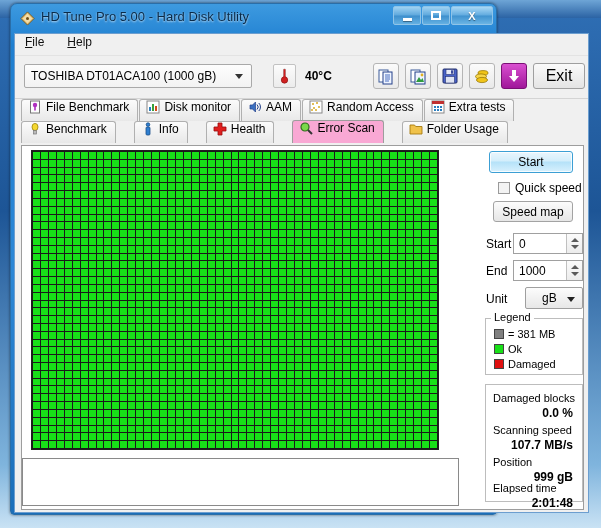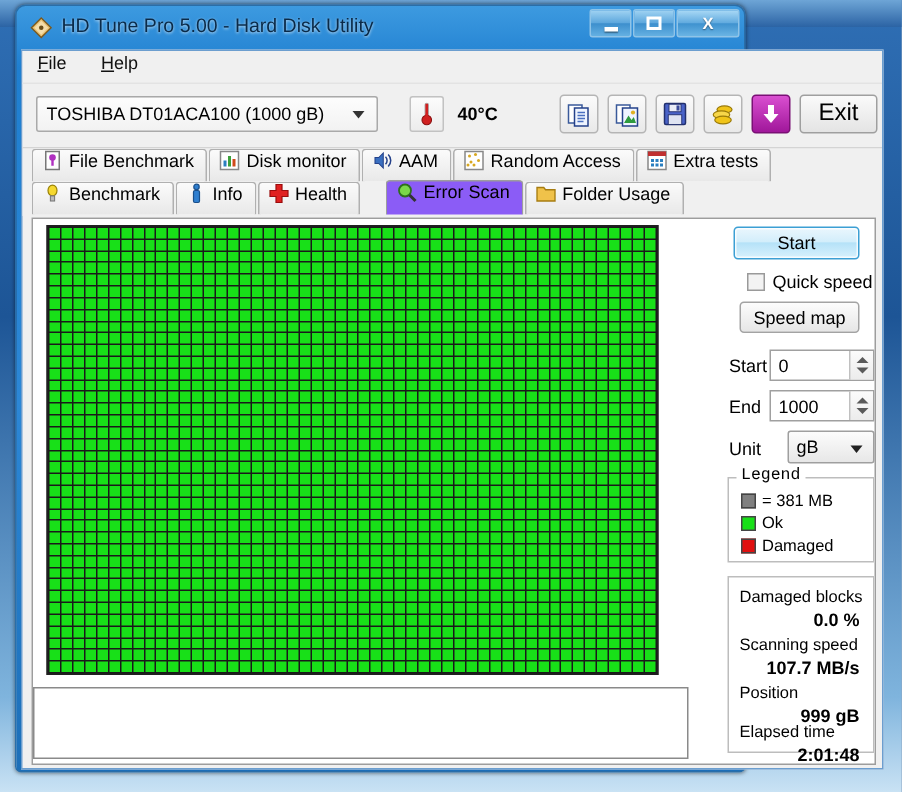--- a/index.html
+++ b/index.html
@@ -108,31 +108,31 @@
     position:absolute;left:518px;top:7px;width:52px;height:26px;
     background:linear-gradient(180deg,#fafafa,#e4e4e4);
     border:1px solid #9f9f9f;border-radius:3px;box-sizing:border-box;
     display:flex;align-items:center;justify-content:center;
     font-size:16px;color:#000;
   }
   
   #tabs{position:relative;height:45px;background:#f0f0f0;}
   .tabrow{position:absolute;left:6px;display:flex;height:22px;}
   .tabrow.r1{top:0;}
-  .tabrow.r2{top:22px;}
+  .tabrow.r2{top:22px;gap:17px;}
   .tab{
     height:22px;display:flex;gap:4px;
     padding:0 8px 0 6px;font-size:12px;color:#000;
     background:linear-gradient(180deg,#fbfbfb,#e8e8e8);
     border:1px solid #b0b0b0;border-bottom:none;
     border-radius:3px 3px 0 0;margin-right:1px;box-sizing:border-box;
   }
   .tab.active{
-    background:#8b5cf6;border-color:#9d9d9d;position:relative;z-index:5;
-    height:23px;margin-top:-1px;margin-left:16px;
+    background:#f9a8d4;border-color:#9d9d9d;position:relative;z-index:5;
+    height:23px;margin-top:-1px;
   }
   .tab .ti{width:14px;height:14px;display:inline-block;position:relative;flex:0 0 14px;}
   
   #content{
     position:absolute;left:6px;top:111px;width:563px;height:365px;
     background:#fff;border:1px solid #9d9d9d;box-sizing:border-box;
   }
   
   #blockmap{
     position:absolute;left:9px;top:4px;width:408px;height:300px;
@@ -191,34 +191,34 @@
     position:absolute;left:4px;width:0;height:0;
     border-left:4px solid transparent;border-right:4px solid transparent;
   }
   .spin .arrows i.up{top:4px;border-bottom:4px solid #5a5a5a;}
   .spin .arrows i.dn{bottom:4px;border-top:4px solid #5a5a5a;}
   #unit-row{position:absolute;left:0;top:139px;width:118px;height:22px;}
   #unit-select{
     position:absolute;left:60px;top:0;width:58px;height:22px;
     background:linear-gradient(180deg,#fcfcfc,#e7e7e7);
     border:1px solid #9f9f9f;border-radius:2px;box-sizing:border-box;
-    font-size:12px;color:#000;display:flex;align-items:center;padding-left:5px;
+    font-size:12px;color:#000;display:flex;align-items:center;padding-left:16px;
   }
   #unit-arrow{
     position:absolute;right:7px;top:9px;width:0;height:0;
     border-left:4px solid transparent;border-right:4px solid transparent;
     border-top:5px solid #222;
   }
   #legend{
     position:absolute;left:20px;top:170px;width:98px;height:57px;
     border:1px solid #bdbdbd;box-sizing:border-box;background:#fff;
   }
   #legend-title{
     position:absolute;left:5px;top:-8px;background:#fff;padding:0 3px;
-    font-size:11px;color:#000;font-family:Liberation Mono, monospace;
+    font-size:11px;color:#000;
   }
   .lg-row{
     position:absolute;left:8px;display:flex;align-items:center;gap:4px;
     font-size:11px;color:#000;
   }
   .sw{width:10px;height:10px;display:inline-block;border:1px solid #444;box-sizing:border-box;}
   #stats{
     position:absolute;left:20px;top:236px;width:98px;height:118px;
     border:1px solid #bdbdbd;box-sizing:border-box;background:#fff;
   }

